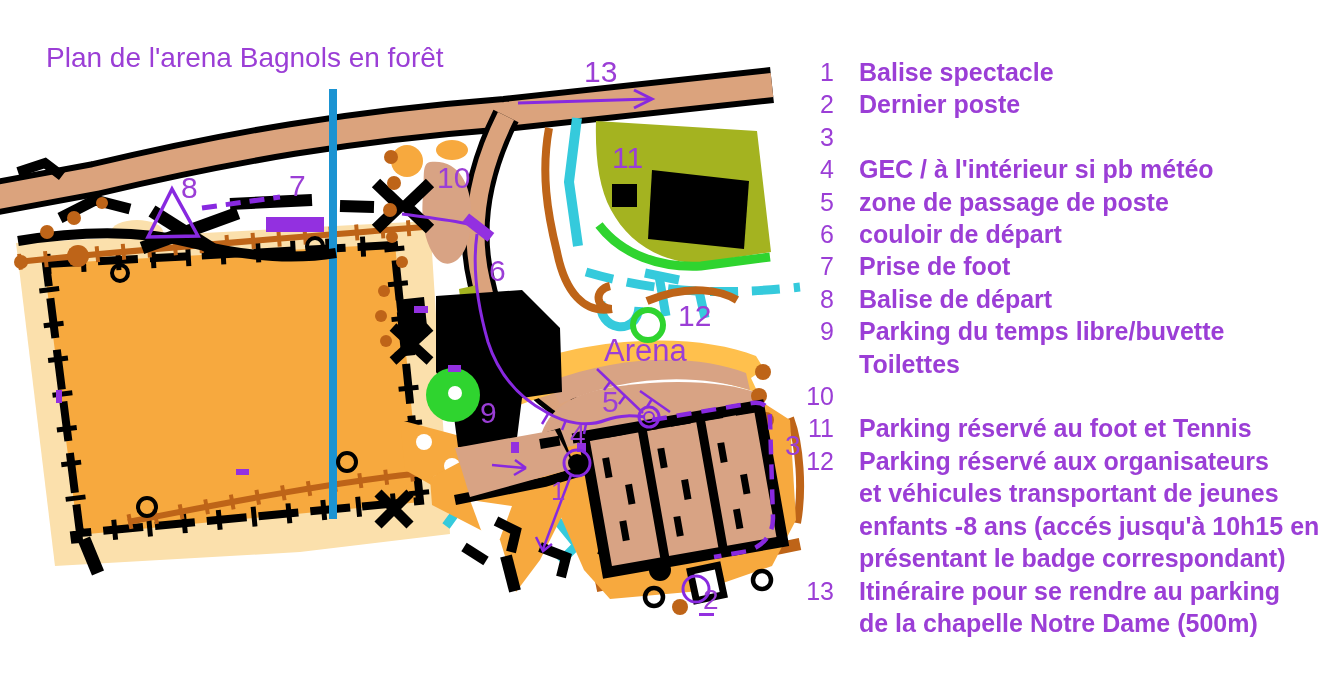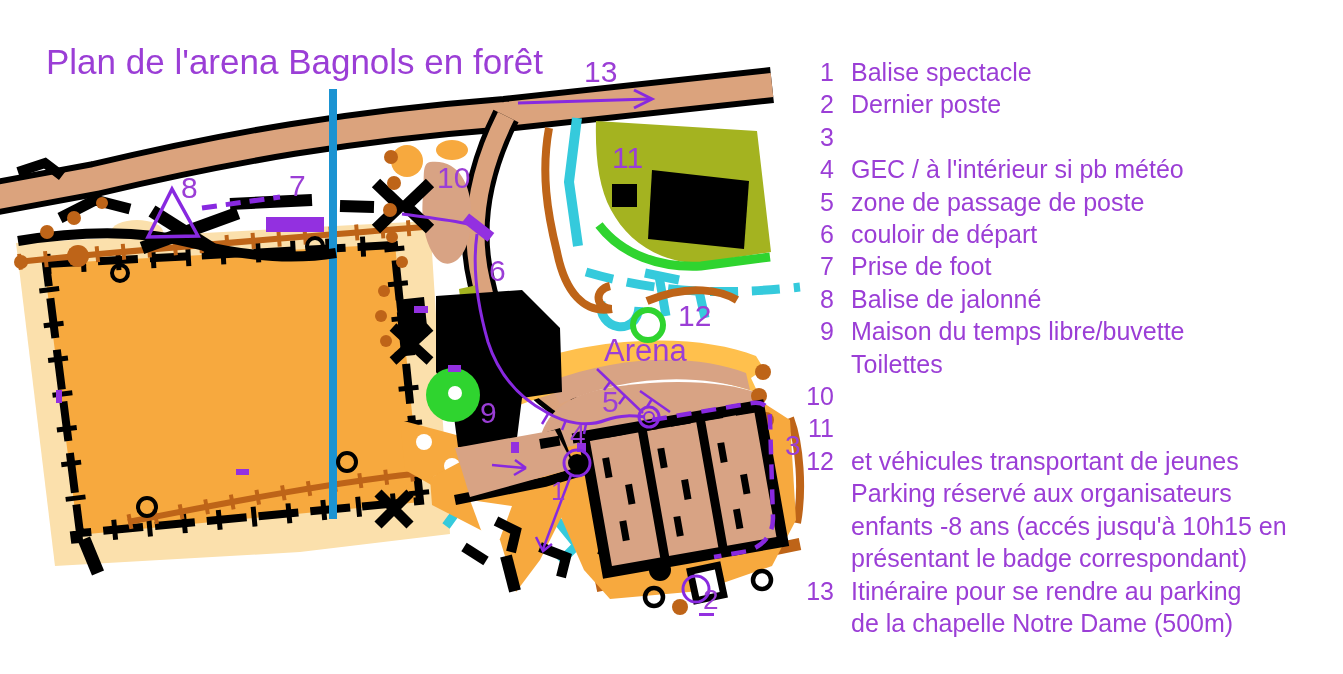--- a/index.html
+++ b/index.html
@@ -1,22 +1,22 @@
 <!DOCTYPE html>
 <html style="--purple: #9B3ED6; --route: #8829E0; --violet: #9330E0; --road: #DBA37D; --tan: #D8A384; --orange: #F7A93E; --borange: #FFC04D; --pale: #FBE0AC; --olive: #A4B320; --green: #2FD42F; --cyan: #35CADC; --blue: #1B93D2; --brown: #BE6418;"><head>
 <meta charset="utf-8">
 <style>
   html,body{margin:0;padding:0;background:#fff;}
   .stage{position:relative;width:1343px;height:674px;background:#fff;overflow:hidden;
          font-family:"Liberation Sans",sans-serif;}
-  .title{position:absolute;left:46px;top:42px;font-size:35px;color:var(--purple);white-space:nowrap;}
+  .title{position:absolute;left:46px;top:42px;font-size:28px;color:var(--purple);white-space:nowrap;}
   .legend{position:absolute;left:806px;top:56px;color:var(--purple);font-size:25px;line-height:32.4px;}
   .lg-row{display:flex;align-items:flex-start;}
   .lg-num{flex:0 0 28px;text-align:right;}
-  .lg-lines{margin-left:17px;white-space:nowrap;}
+  .lg-lines{margin-left:25px;white-space:nowrap;font-weight:bold;}
   #mapsvg{position:absolute;left:0;top:0;}
   #mapsvg text{font-family:"Liberation Sans",sans-serif;fill:var(--purple);}
   .f-pale{fill:var(--pale)} .f-orange{fill:var(--orange)} .f-borange{fill:var(--borange)}
   .f-tan{fill:var(--tan)} .f-olive{fill:var(--olive)} .f-green{fill:var(--green)}
   .f-violet{fill:var(--violet)} .f-brown{fill:var(--brown)} .f-blue{fill:var(--blue)}
   .f-white{fill:#fff} .f-black{fill:#000}
   .s-black{stroke:#000;fill:none} .s-road{stroke:var(--road);fill:none}
   .s-brown{stroke:var(--brown);fill:none} .s-cyan{stroke:var(--cyan);fill:none}
   .s-green{stroke:var(--green);fill:none} .s-route{stroke:var(--route);fill:none}
 </style>
@@ -264,41 +264,44 @@
       </div>
       <div class="lg-row">
         <span class="lg-num">7</span>
         <div class="lg-lines">
           <div>Prise de foot</div>
         </div>
       </div>
       <div class="lg-row">
         <span class="lg-num">8</span>
         <div class="lg-lines">
-          <div>Balise de jalonné</div>
+          <div>Balise de départ</div>
         </div>
       </div>
       <div class="lg-row">
         <span class="lg-num">9</span>
         <div class="lg-lines">
-          <div>Maison du temps libre/buvette</div>
+          <div>Parking du temps libre/buvette</div>
           <div>Toilettes</div>
         </div>
       </div>
       <div class="lg-row">
         <span class="lg-num">10</span>
       </div>
       <div class="lg-row">
         <span class="lg-num">11</span>
+        <div class="lg-lines">
+          <div>Parking réservé au foot et Tennis</div>
+        </div>
       </div>
       <div class="lg-row">
         <span class="lg-num">12</span>
         <div class="lg-lines">
+          <div>Parking réservé aux organisateurs</div>
           <div>et véhicules transportant de jeunes</div>
-          <div>Parking réservé aux organisateurs</div>
           <div>enfants -8 ans (accés jusqu'à 10h15 en</div>
           <div>présentant le badge correspondant)</div>
         </div>
       </div>
       <div class="lg-row">
         <span class="lg-num">13</span>
         <div class="lg-lines">
           <div>Itinéraire pour se rendre au parking</div>
           <div>de la chapelle Notre Dame (500m)</div>
         </div>

